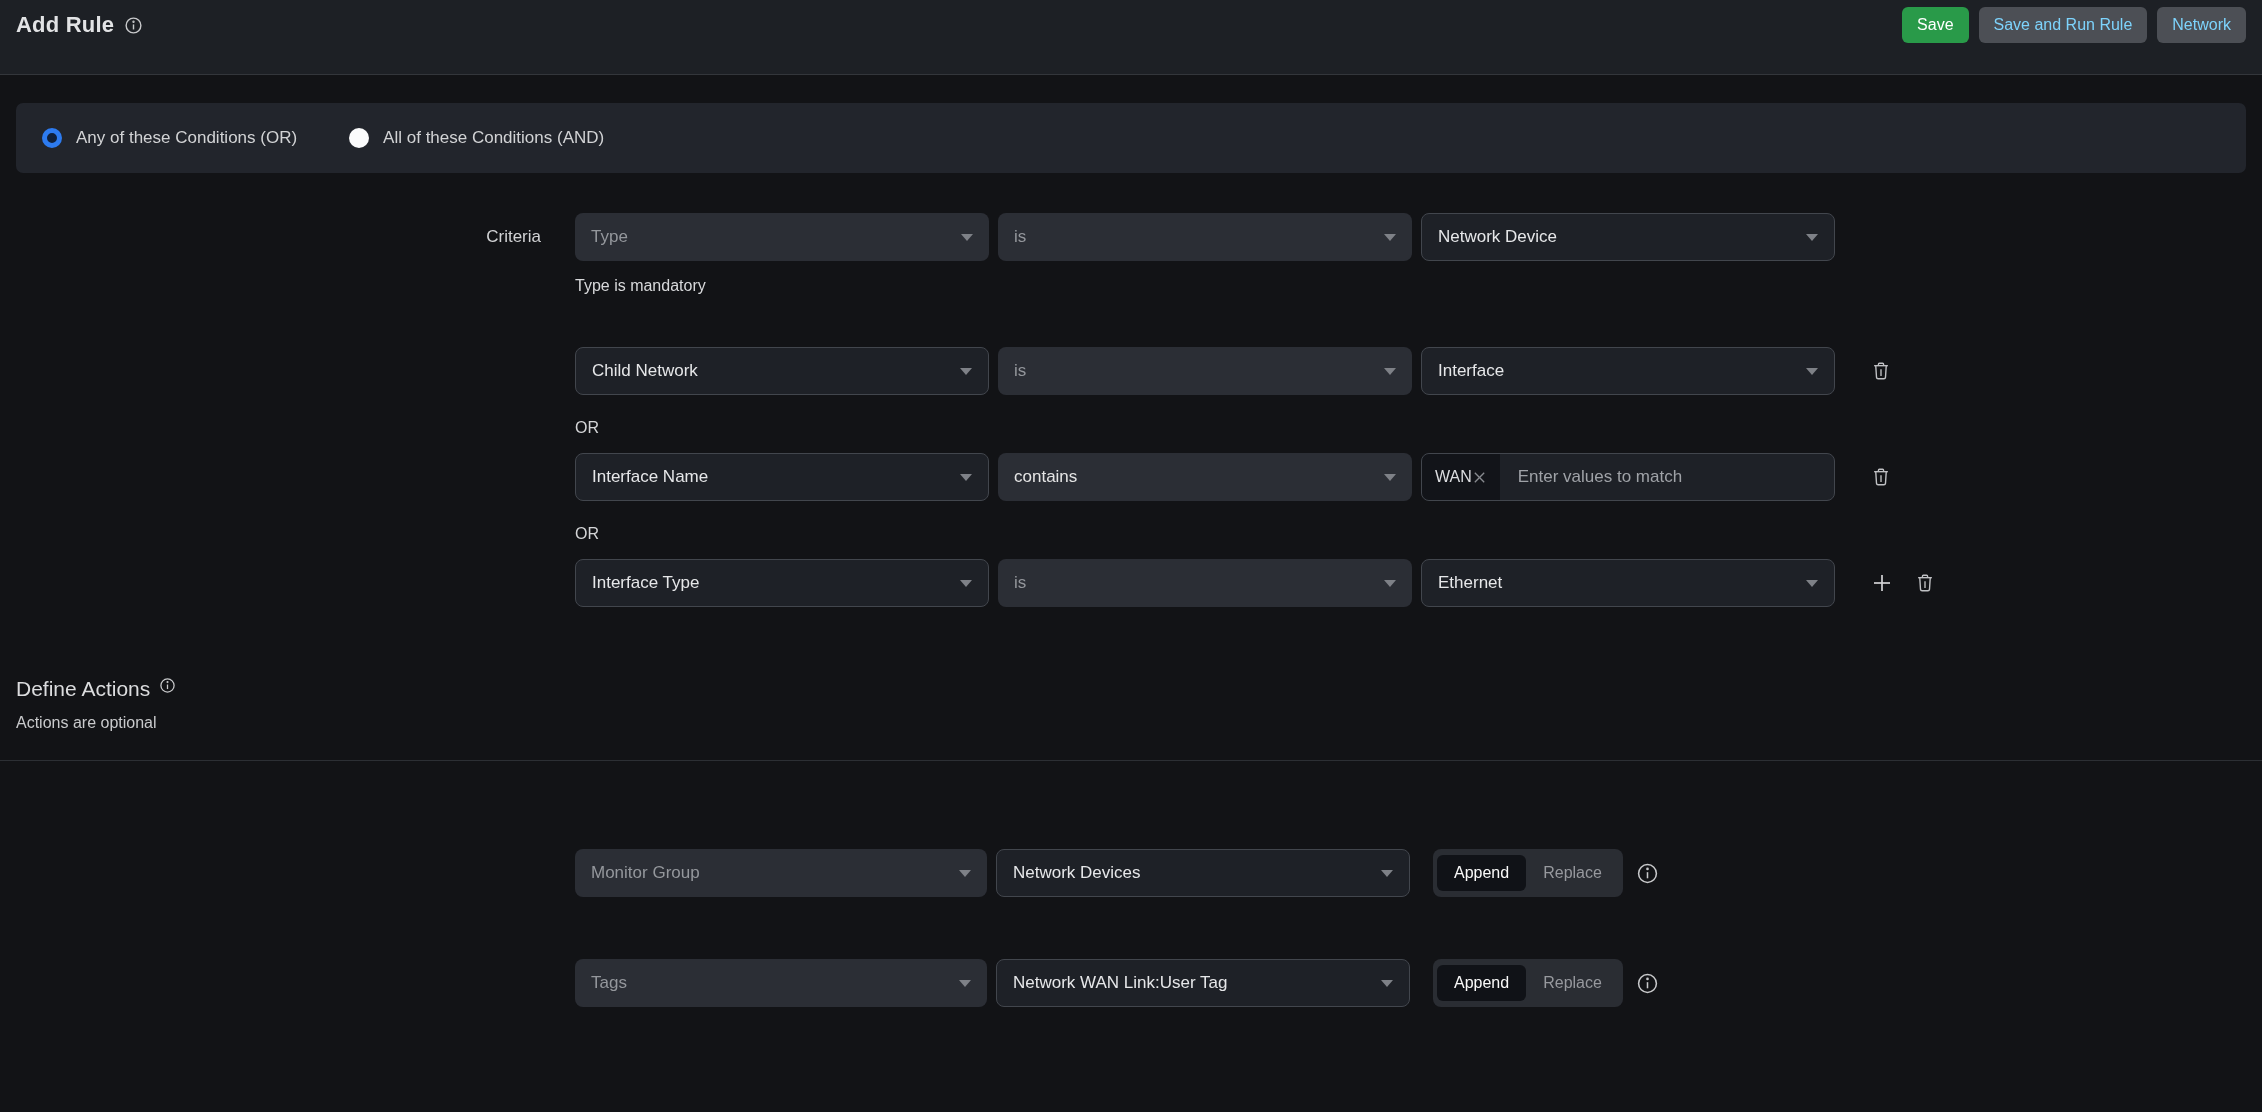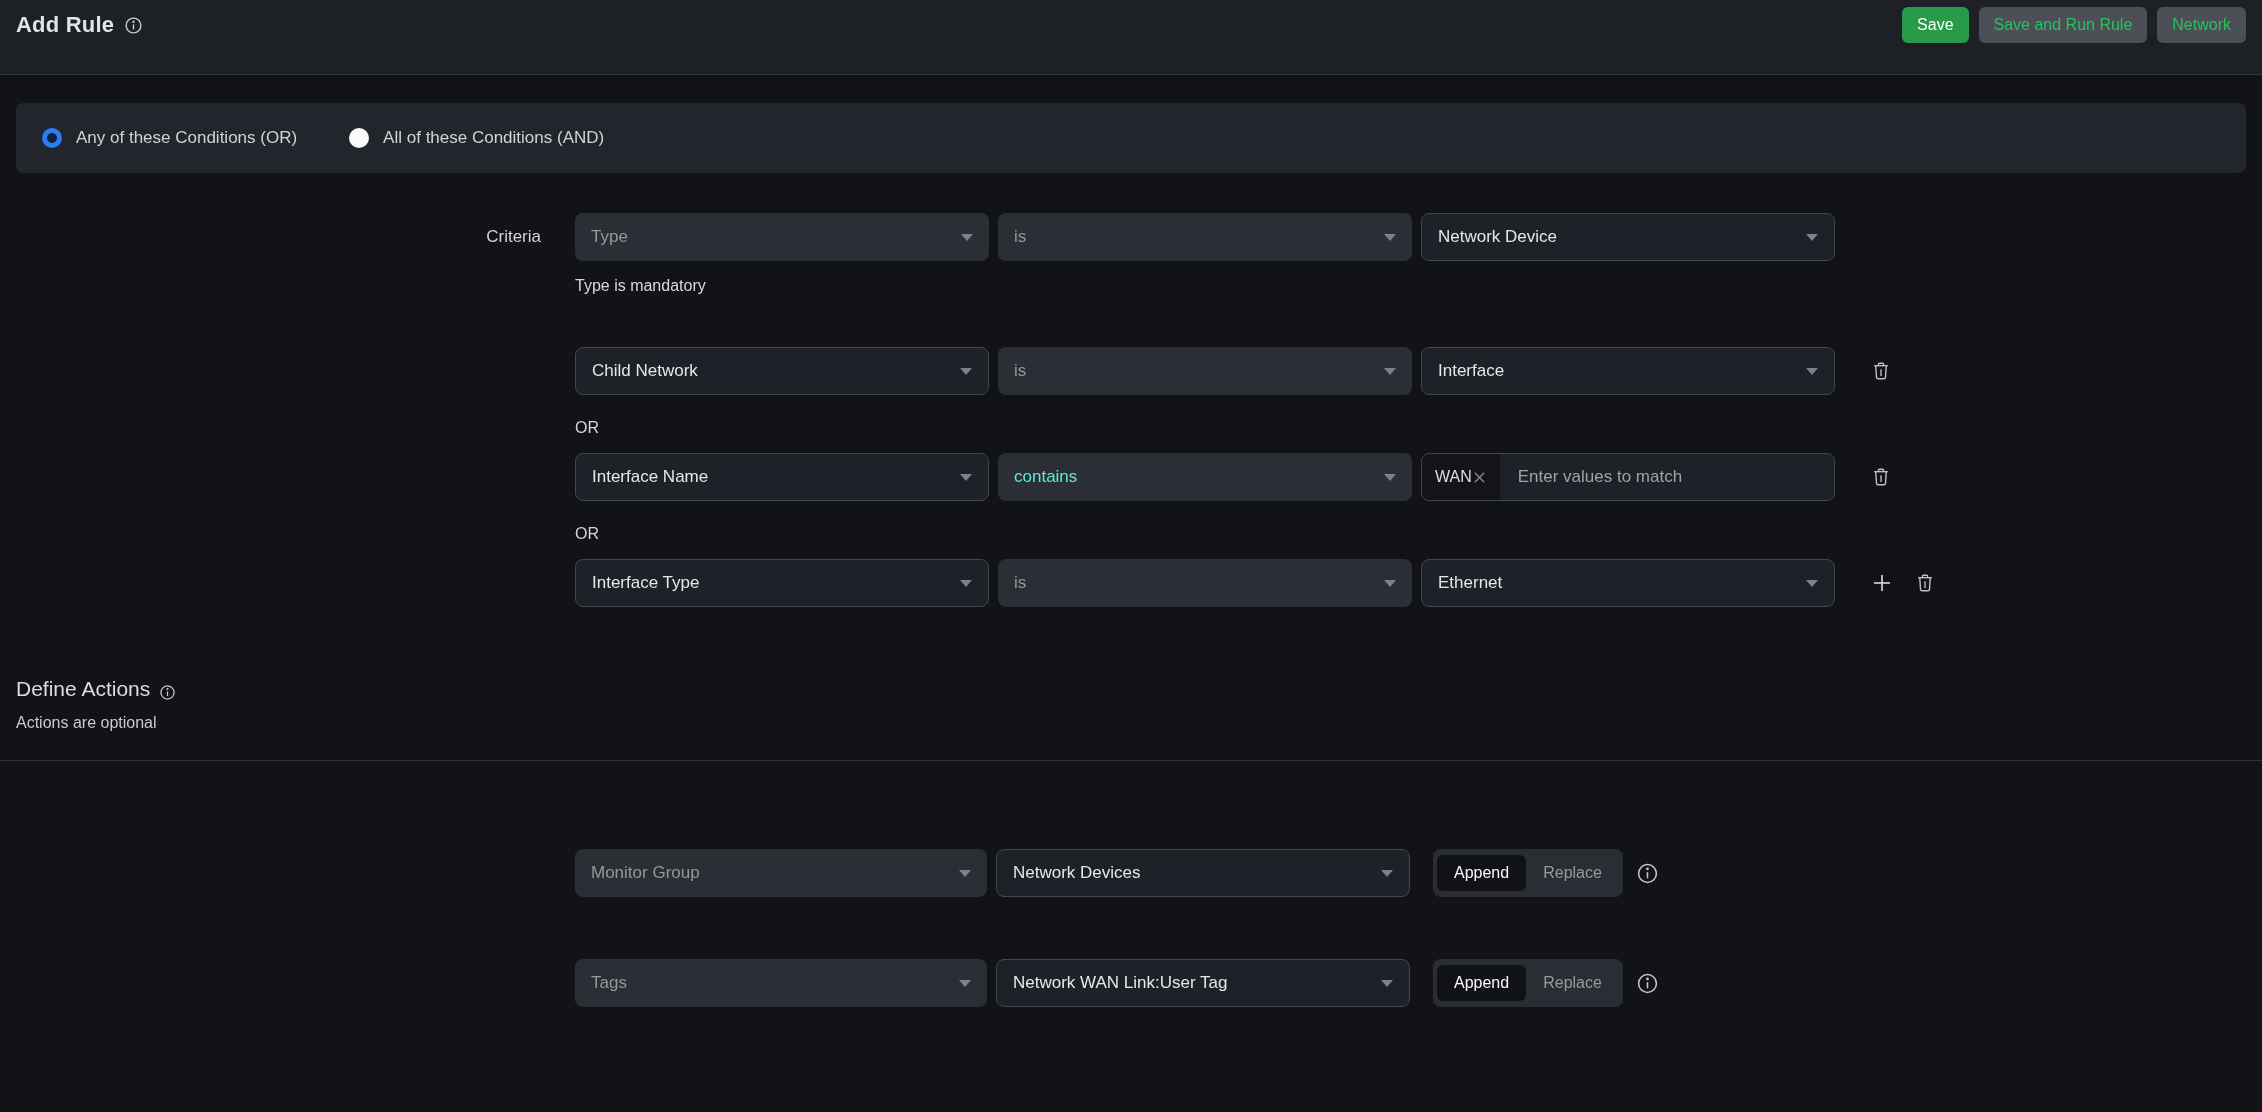--- a/index.html
+++ b/index.html
@@ -21,21 +21,21 @@
   .header-row { display: flex; justify-content: space-between; align-items: center; height: 34px; }
   .title-wrap { display: flex; align-items: center; gap: 10px; }
   .page-title { font-size: 22px; color: #e2e3e5; font-weight: 700; letter-spacing: .2px; }
   .hbtns { display: flex; align-items: center; gap: 10px; }
   .btn {
     border: none; border-radius: 6px; height: 36px; padding: 0 15px;
     font-family: inherit; font-size: 16px; cursor: pointer;
     display: inline-flex; align-items: center;
   }
   .btn-green { background: #299a49; color: #ffffff; }
-  .btn-gray  { background: #4c4f55; color: #22c55e; }
+  .btn-gray  { background: #4c4f55; color: #7dd3fc; }
 
   
   .content { padding: 0 16px; }
 
   .radio-panel {
     margin-top: 28px; height: 70px; background: #22252c; border-radius: 7px;
     display: flex; align-items: center; padding-left: 26px; gap: 52px;
   }
   .radio-opt { display: flex; align-items: center; gap: 14px; cursor: pointer; }
   .radio-on {
@@ -48,21 +48,21 @@
   
   .row { display: flex; align-items: center; }
   .label-col { width: 559px; text-align: right; padding-right: 34px; color: #d2d3d5; flex: 0 0 auto; }
   .dd {
     width: 414px; height: 48px; border-radius: 8px; margin-right: 9px;
     display: flex; align-items: center; justify-content: space-between;
     padding: 0 16px; cursor: pointer; flex: 0 0 auto;
   }
   .dd-ph  { background: #2b2e35; }
   .dd-ph .dd-text { color: #94979c; }
-  .dd-mid .dd-text { color: #5eead4; }
+  .dd-mid .dd-text { color: #e5e5e5; }
   .dd-val { background: #1e2127; border: 1px solid #42464d; }
   .dd-val .dd-text { color: #e6e7e9; }
   .caret {
     width: 0; height: 0; border-left: 6px solid transparent; border-right: 6px solid transparent;
     border-top: 7px solid #7e8187; flex: 0 0 auto; margin-left: 8px;
   }
   .helper { margin-left: 559px; margin-top: 16px; font-size: 16px; color: #d8d9db; }
   .or-sep { margin-left: 559px; margin-top: 24px; font-size: 16px; color: #d4d5d7; }
   .mt-row1 { margin-top: 40px; }
   .mt-row2 { margin-top: 52px; }
@@ -78,21 +78,21 @@
     display: flex; align-items: stretch; overflow: hidden; cursor: text; flex: 0 0 auto;
   }
   .chip {
     background: #121419; display: flex; align-items: center; 
     padding: 0 13px; border-radius: 7px 0 0 7px;
   }
   .chip-text { color: #dcdde0; font-size: 16px; }
   .input-ph { display: flex; align-items: center; margin-left: 18px; color: #9fa2a7; }
 
   
-  .actions-title-wrap { display: flex; align-items: flex-end; gap: 9px; margin-top: 70px; }
+  .actions-title-wrap { display: flex; align-items: flex-start; gap: 9px; margin-top: 70px; }
   .actions-title { font-size: 21px; color: #dbdcde; font-weight: 400; }
   .actions-subtitle { margin-top: 13px; font-size: 16px; color: #c9cacc; }
   .section-divider {
     margin-top: 28px; margin-left: -16px; width: calc(100% + 32px);
     height: 1px; background: #2c2f34;
   }
   .mt-act1 { margin-top: 88px; }
   .mt-act2 { margin-top: 62px; }
 
   .seg-toggle {

